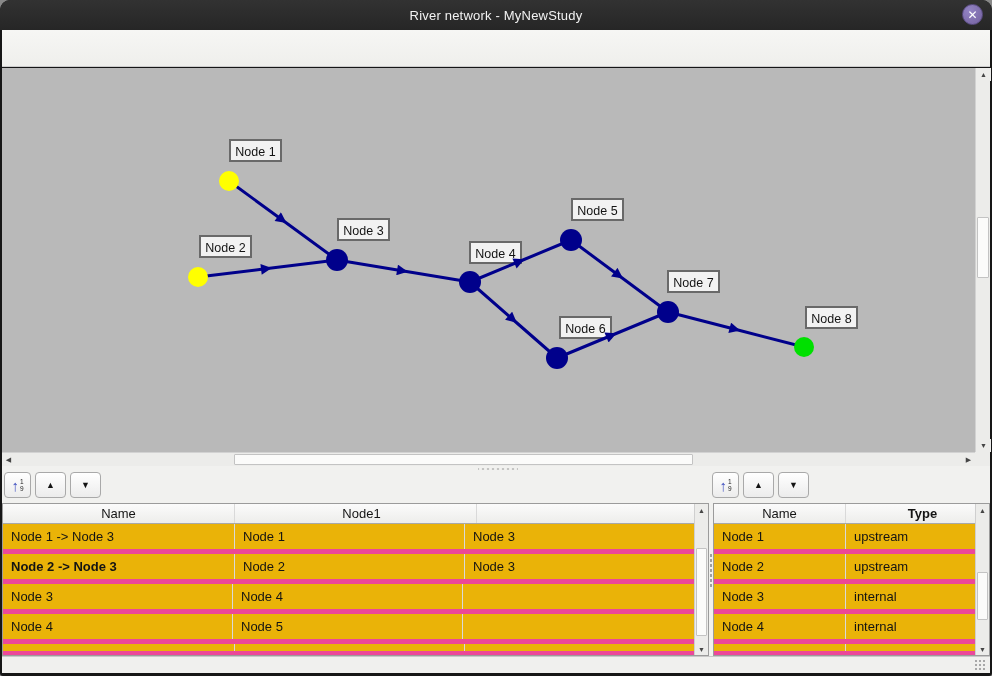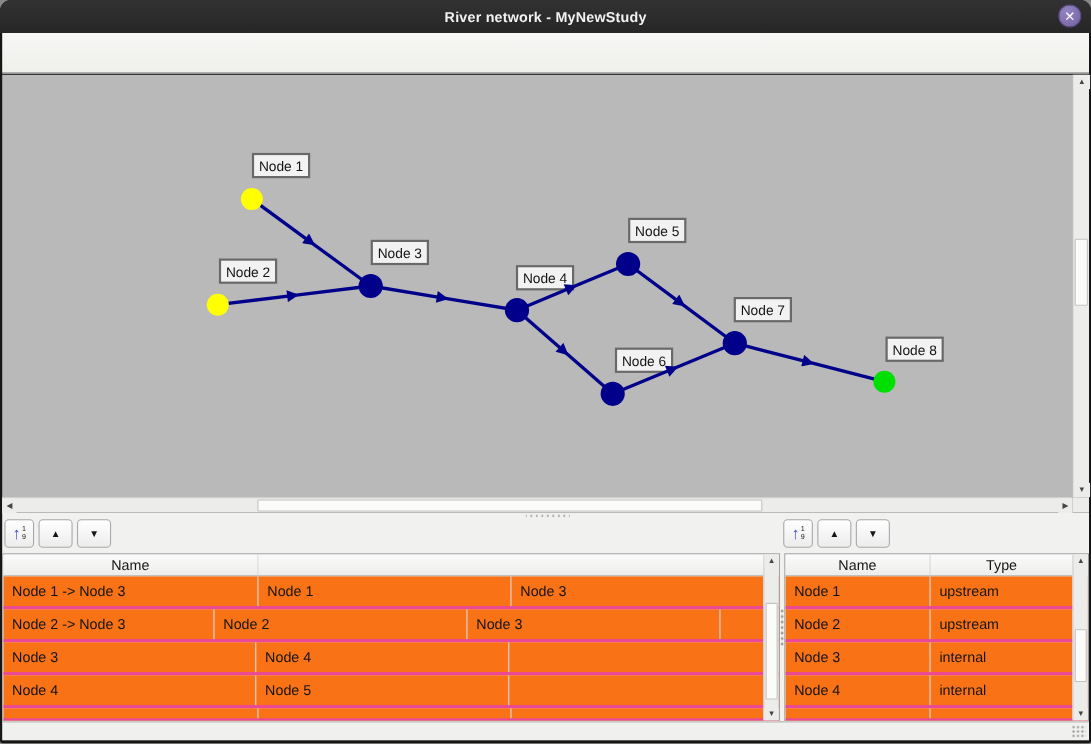--- a/index.html
+++ b/index.html
@@ -8,21 +8,21 @@
     position:relative; width:992px; height:676px; background:#161616;
     border-radius:10px 10px 3px 3px; overflow:hidden;
   }
   
   #titlebar {
     position:absolute; left:0; top:0; width:992px; height:30px;
     background:linear-gradient(#323232,#262626);
     border-radius:9px 9px 0 0;
     display:flex; align-items:center; justify-content:center;
   }
-  #title { color:#f2f2f2; font-size:13px; font-weight:bold; letter-spacing:.2px; }
+  #title { color:#f2f2f2; font-size:13px; font-weight:normal; letter-spacing:.2px; }
   #close-btn {
     position:absolute; right:9px; top:4px; width:21px; height:21px; border-radius:50%;
     background:radial-gradient(circle at 35% 30%, #9384c4, #74619f);
     color:#fff; font-size:12px; display:flex; align-items:center; justify-content:center;
     cursor:default; border:1px solid #5d4f86;
   }
   
   #toolbar {
     position:absolute; left:2px; top:30px; width:988px; height:37px;
     background:linear-gradient(#f6f6f4,#efefec);
@@ -77,22 +77,22 @@
   .tool-btn.sort { min-width:27px; }
   .sort-ico { display:flex; align-items:center; }
   .sort-ico .arr { color:#4252c0; font-size:15px; font-weight:bold; line-height:1; }
   .sort-ico .digits { display:flex; flex-direction:column; font-size:6.5px; color:#222; line-height:1.1; margin-left:1px; }
   .tri { font-size:9px; color:#141414; }
   
   .table { position:absolute; top:503px; height:153px; background:#fff;
     border:1px solid #9b9b9b; overflow:hidden; }
   #branches-table { left:2px; width:707px; }
   #nodes-table { left:713px; width:277px; }
-  .trow { display:flex; height:30px; border-bottom:3px solid #ec4899; background:#f97316; }
-  .trow.thead { height:20px; background:linear-gradient(#fbfbfb,#ededeb); border-bottom:1px solid #a8a8a8; }
+  .trow { display:flex; height:30px; border-bottom:5px solid #ec4899; background:#eab308; }
+  .trow.thead { height:20px; background:linear-gradient(#fbfbfb,#ededeb); border-bottom:1px solid #a8a8a8;gap:12px; }
   .tcell {
     font-size:13px; color:#141414; padding:0 0 0 8px; display:flex; align-items:center;
     border-right:1px solid #d9d9d9; overflow:hidden; white-space:nowrap; flex:0 0 auto;
   }
   .thead .tcell { justify-content:center; padding:0; }
   .table-sb { position:absolute; right:0; top:0; width:14px; height:100%; background:#ececea; border-left:1px solid #cfcfcf; }
   .table-sb .up   { top:0; left:0; width:13px; height:12px; }
   .table-sb .down { bottom:0; left:0; width:13px; height:12px; }
   #branches-table .sb-thumb { left:1px; top:44px; width:11px; height:88px; }
   #nodes-table .sb-thumb { left:1px; top:68px; width:11px; height:48px; }
@@ -260,28 +260,29 @@
       <span class="tri">▲</span>
     </div>
     <div class="tool-btn">
       <span class="tri">▼</span>
     </div>
   </div>
 
   <div class="table" id="branches-table">
     <div class="trow thead">
         <div class="tcell" style="width: 232px;">Name</div>
+        <div class="tcell" style="width: 230px;">Node1</div>
       </div>
       <div class="trow">
         <div class="tcell" style="width: 232px;">Node 1 -&gt; Node 3</div>
         <div class="tcell" style="width: 230px;">Node 1</div>
         <div class="tcell" style="width: 230px;">Node 3</div>
       </div>
       <div class="trow">
-        <div class="tcell" style="width: 192px;">Node 2 -&gt; Node 3</div>
+        <div class="tcell" style="width: 232px; font-weight: bold;">Node 2 -&gt; Node 3</div>
         <div class="tcell" style="width: 230px;">Node 2</div>
         <div class="tcell" style="width: 230px;">Node 3</div>
       </div>
       <div class="trow">
         <div class="tcell" style="width: 230px;">Node 3</div>
         <div class="tcell" style="width: 230px;">Node 4</div>
       </div>
       <div class="trow">
         <div class="tcell" style="width: 230px;">Node 4</div>
         <div class="tcell" style="width: 230px;">Node 5</div>
@@ -300,21 +301,21 @@
           <span>▼</span>
         </div>
     </div>
   </div>
 
   <div id="table-gap-handle"></div>
 
   <div class="table" id="nodes-table">
     <div class="trow thead">
         <div class="tcell" style="width: 132px;">Name</div>
-        <div class="tcell" style="width: 130px;">Type</div>
+        <div class="tcell" style="width: 130px; font-weight: bold;">Type</div>
       </div>
       <div class="trow">
         <div class="tcell" style="width: 132px;">Node 1</div>
         <div class="tcell" style="width: 130px;">upstream</div>
       </div>
       <div class="trow">
         <div class="tcell" style="width: 132px;">Node 2</div>
         <div class="tcell" style="width: 130px;">upstream</div>
       </div>
       <div class="trow">

